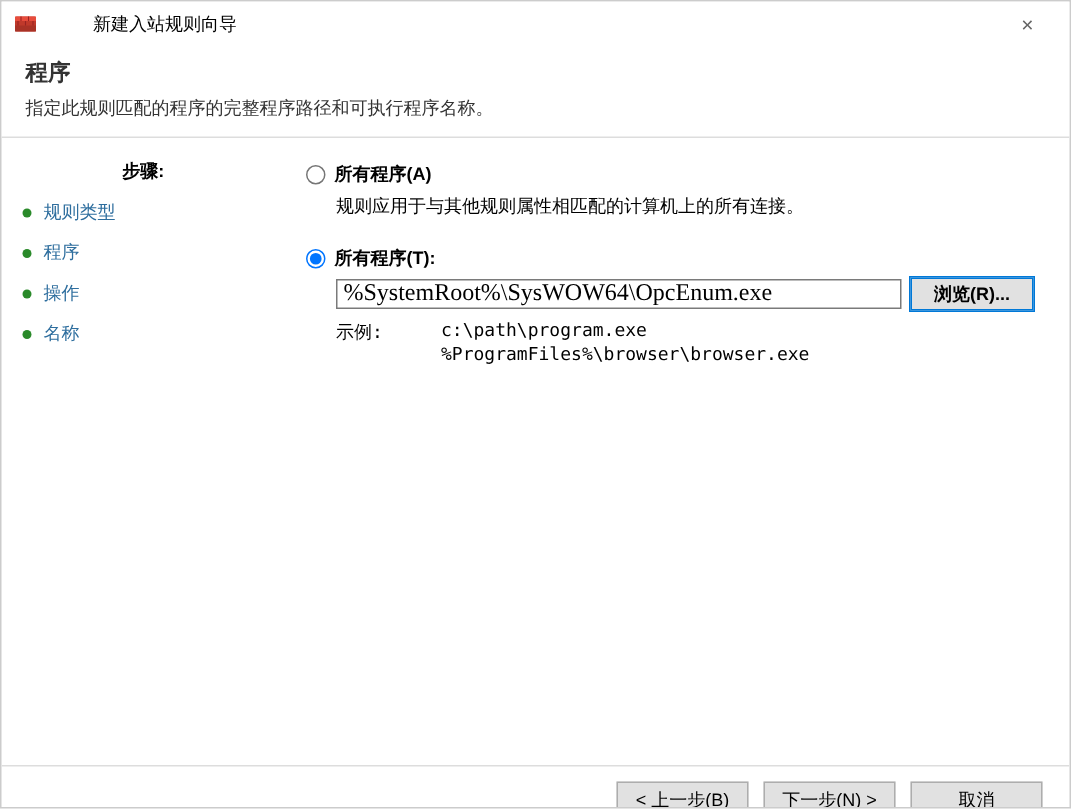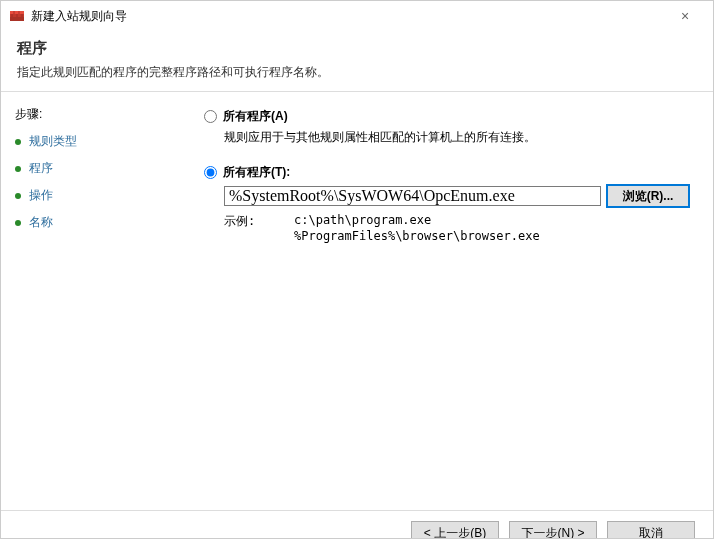--- a/index.html
+++ b/index.html
@@ -12,20 +12,21 @@
   height: 539px;
   overflow: hidden;
   border: 1px solid #ccc;
 }
 .titlebar {
   height: 30px;
   display: flex;
   align-items: center;
   padding: 0 8px;
   background: #fff;
+  gap: 31px;
 }
 .titlebar .icon {
   width: 16px; height: 16px;
   margin-right: 6px;
 }
 .titlebar .title { flex: 1; font-size: 12px; }
 .titlebar .close {
   width: 40px; text-align: center;
   color: #666; font-size: 14px; font-family: Arial;
   cursor: pointer;
@@ -38,21 +39,21 @@
 .header .subtitle { font-size: 12px; color: #333; }
 .divider { border: none; border-top: 1px solid #ddd; margin: 0; }
 .body {
   display: flex;
   height: 418px;
 }
 .sidebar {
   width: 185px;
   padding: 14px 10px 10px 14px;
 }
-.sidebar .steps-label { font-size: 12px; font-weight: normal; margin-bottom: 10px; }
+.sidebar .steps-label { font-size: 12px; font-weight: bold; margin-bottom: 10px; text-align: center; }
 .step-item {
   display: flex;
   align-items: center;
   margin-bottom: 10px;
   font-size: 12px;
   cursor: pointer;
 }
 .step-item .bullet {
   width: 6px; height: 6px;
   border-radius: 50%;

